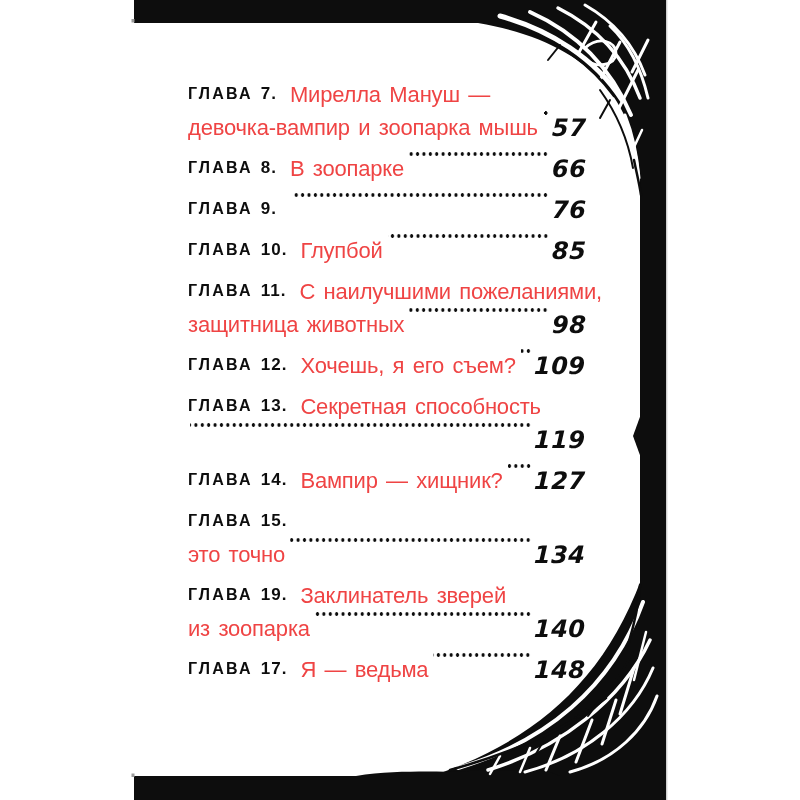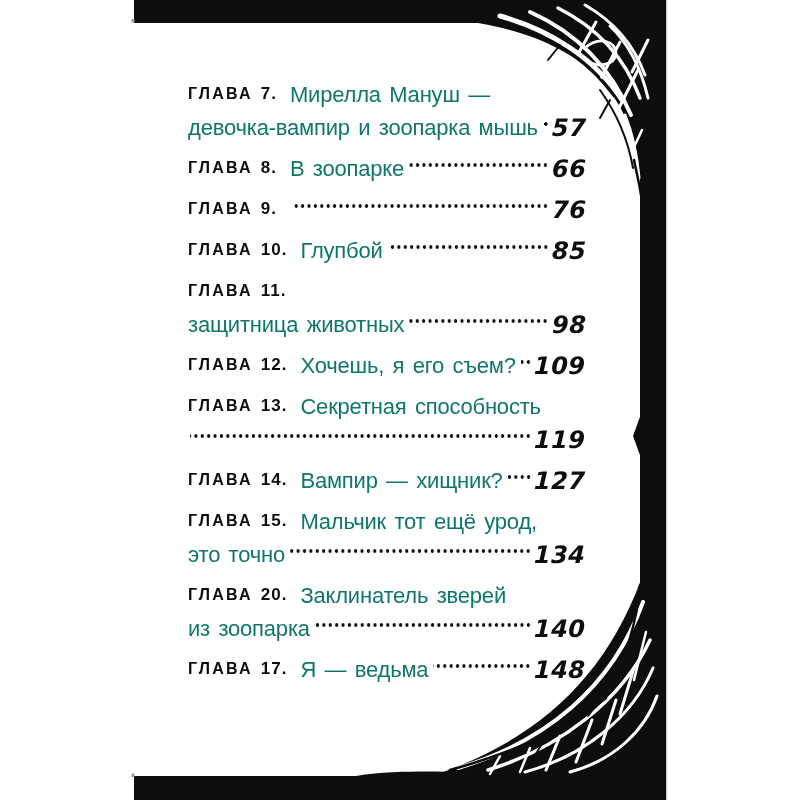--- a/index.html
+++ b/index.html
@@ -7,36 +7,36 @@
   html,body { width:800px; height:800px; background:var(--paper); overflow:hidden; }
   body { font-family:"Liberation Sans", sans-serif; color:var(--ink); position:relative; }
 
   .frame-svg { position:absolute; left:0; top:0; width:800px; height:800px; pointer-events:none; }
 
   .toc {
     position:absolute; left:188px; top:78px; width:398px;
   }
   .entry { margin-bottom:8px; }
   .line {
-    display:flex; align-items:center;
+    display:flex; align-items:flex-start;
     height:33px; line-height:33px; white-space:nowrap;
   }
   .ch {
     font-size:16px; font-weight:700; letter-spacing:2.2px;
     margin-right:8px; flex:0 0 auto;
     transform:translateY(-1px);
   }
   .chnum {
     font-size:17px; font-weight:700; letter-spacing:1px;
     margin-right:13px; flex:0 0 auto;
     transform:translateY(-1px);
   }
   .t {
     font-size:22px; letter-spacing:-0.2px; word-spacing:2.5px;
-    flex:0 0 auto; margin-right:3px; color:#0f766e;
+    flex:0 0 auto; margin-right:3px; color:#ef4444;
   }
   .leader {
     flex:1 1 auto; min-width:6px; height:4px;
     margin:0 3px 8px 2px;
     background-image:radial-gradient(circle, var(--ink) 1.55px, transparent 1.95px);
     background-size:6.4px 4px; background-repeat:repeat-x; background-position:right center;
   }
   .pg {
     font-family:"DejaVu Sans", sans-serif;
     font-size:24px; font-weight:700; font-style:italic;
@@ -156,20 +156,21 @@
       <span class="leader"></span>
       <span class="pg">85</span>
     </div>
 
   </div>
 
   <div class="entry">
     <div class="line">
       <span class="ch">ГЛАВА</span>
       <span class="chnum">11.</span>
+      <span class="t">С наилучшими пожеланиями,</span>
 
     </div>
     <div class="line">
       <span class="t">защитница животных</span>
       <span class="leader"></span>
       <span class="pg">98</span>
     </div>
   </div>
 
   <div class="entry">
@@ -204,34 +205,33 @@
       <span class="leader"></span>
       <span class="pg">127</span>
     </div>
 
   </div>
 
   <div class="entry">
     <div class="line">
       <span class="ch">ГЛАВА</span>
       <span class="chnum">15.</span>
-      <span class="t">Мальчик тот ещё урод,</span>
 
     </div>
     <div class="line">
       <span class="t">это точно</span>
       <span class="leader"></span>
       <span class="pg">134</span>
     </div>
   </div>
 
   <div class="entry">
     <div class="line">
       <span class="ch">ГЛАВА</span>
-      <span class="chnum">20.</span>
+      <span class="chnum">19.</span>
       <span class="t">Заклинатель зверей</span>
 
     </div>
     <div class="line">
       <span class="t">из зоопарка</span>
       <span class="leader"></span>
       <span class="pg">140</span>
     </div>
   </div>
 

